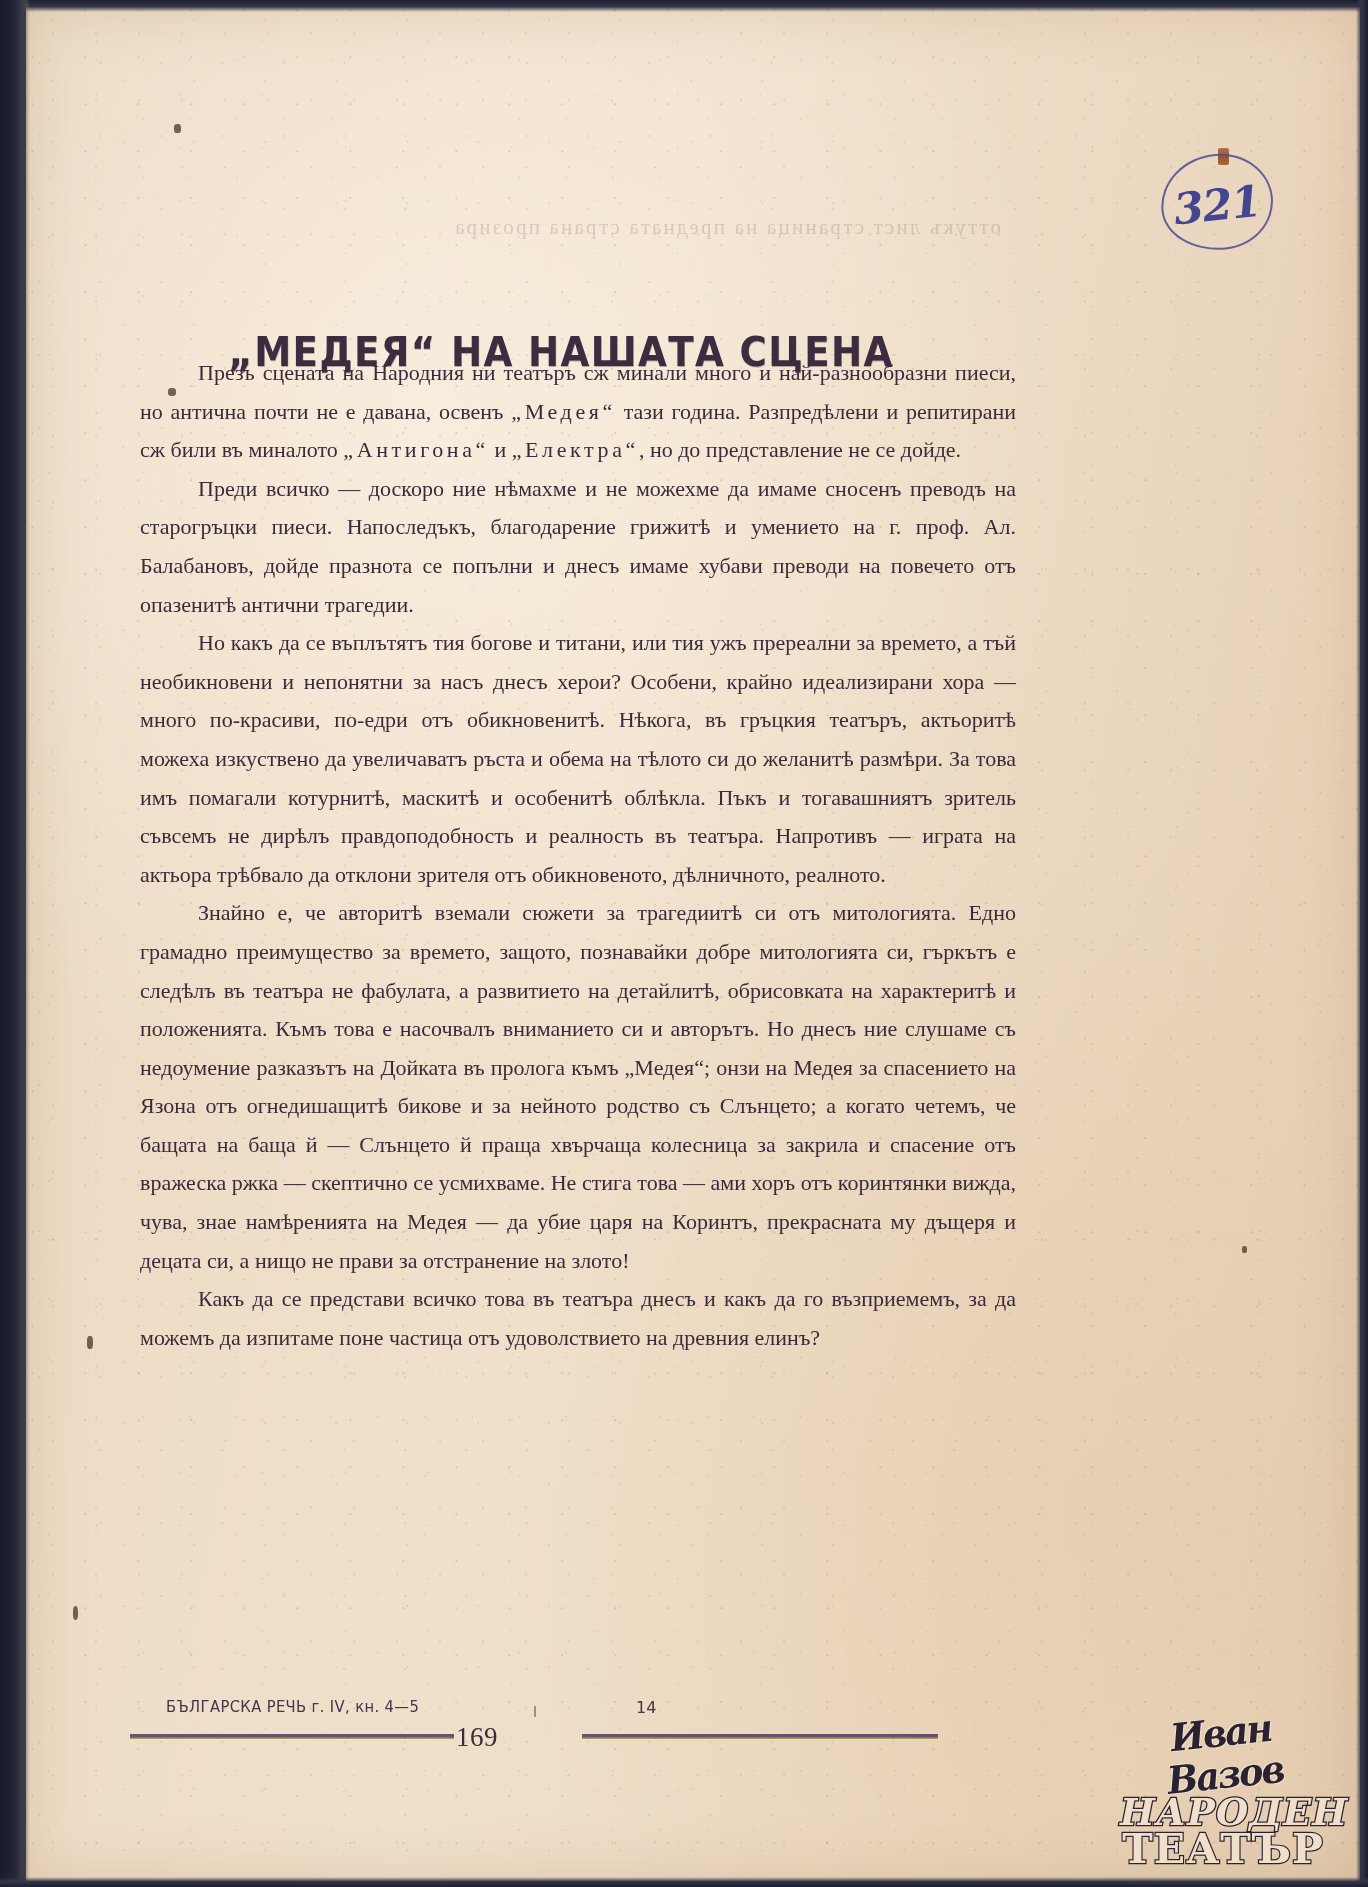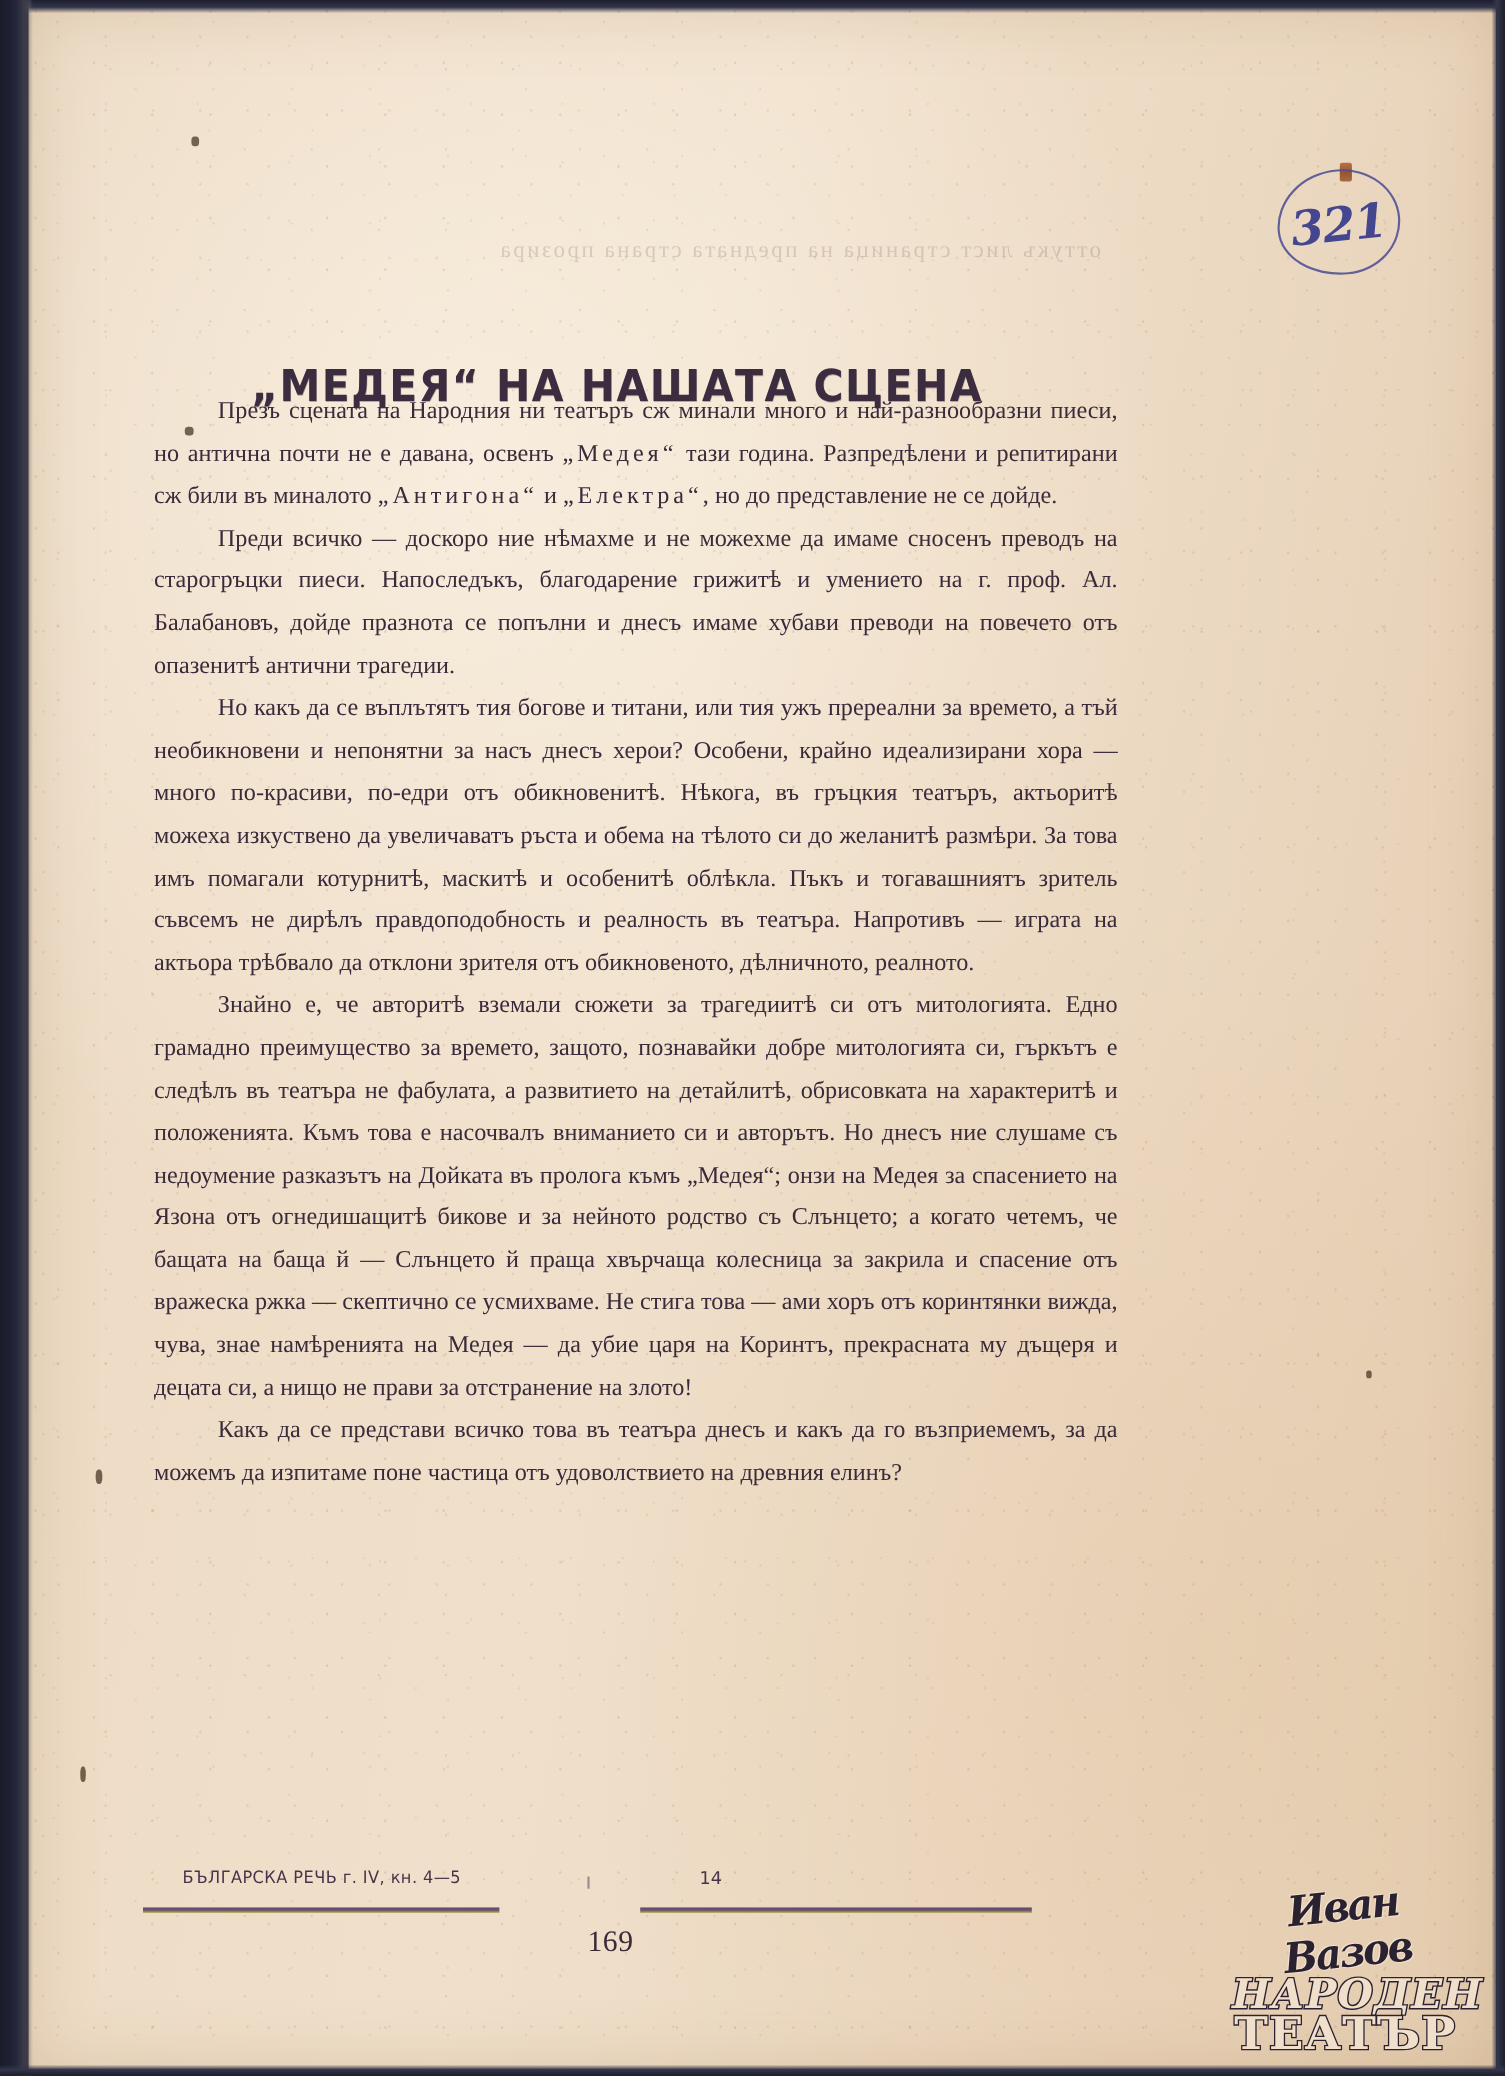--- a/index.html
+++ b/index.html
@@ -160,25 +160,24 @@
     position: absolute;
     left: 610px; top: 0;
     font-family: "DejaVu Sans", sans-serif;
     font-size: 16px;
     color: #47334a;
   }
   .page-number {
     position: absolute;
     left: 430px; top: 24px;
     width: 120px;
-    text-align: right;
+    text-align: left;
     font-size: 27px;
     color: #3a2b3b;
     letter-spacing: 0.5px;
-    margin-top: 28px;
   }
   .rule {
     position: absolute; top: 36px; height: 5px;
     background: linear-gradient(180deg, #5d3f63 0%, #4b3a70 45%, #8a7a3d 78%, #b8a55a 100%);
     opacity: .88;
   }
   .rule-left  { left: 104px; width: 324px; }
   .rule-right { left: 556px; width: 356px; }
   .tick {
     position: absolute; left: 508px; top: 8px;

